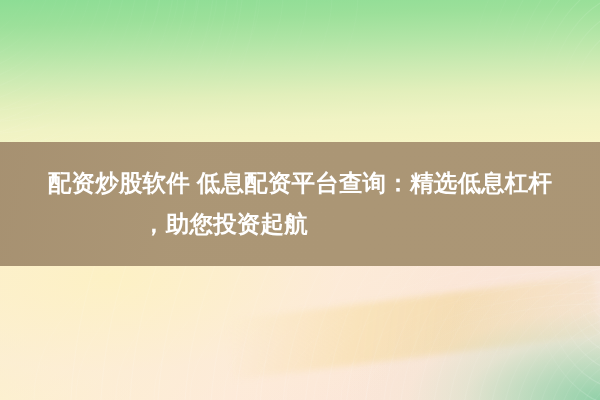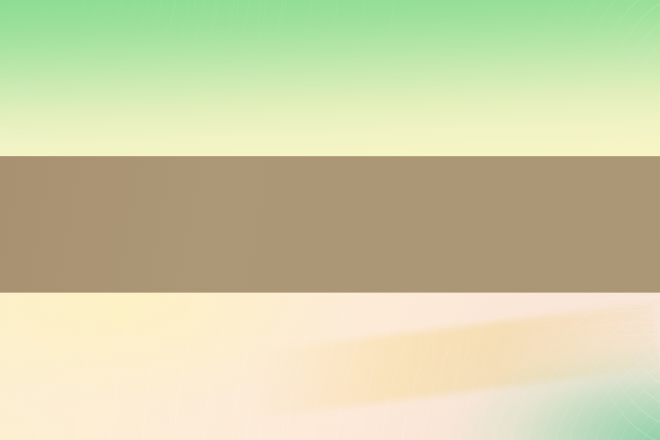--- a/index.html
+++ b/index.html
@@ -329,14 +329,18 @@
         <circle cx="0" cy="0" r="87"></circle>
         <circle cx="0" cy="0" r="98"></circle>
       </g>
     </g>
   </svg>
 
   <div class="band">
     <div class="band-shade"></div>
   </div>
 
+  <div class="headline">
+    <div class="headline-line line-1">配资炒股软件 低息配资平台查询：精选低息杠杆</div>
+    <div class="headline-line line-2">，助您投资起航</div>
+  </div>
 
 </div>
 
 </body></html>

